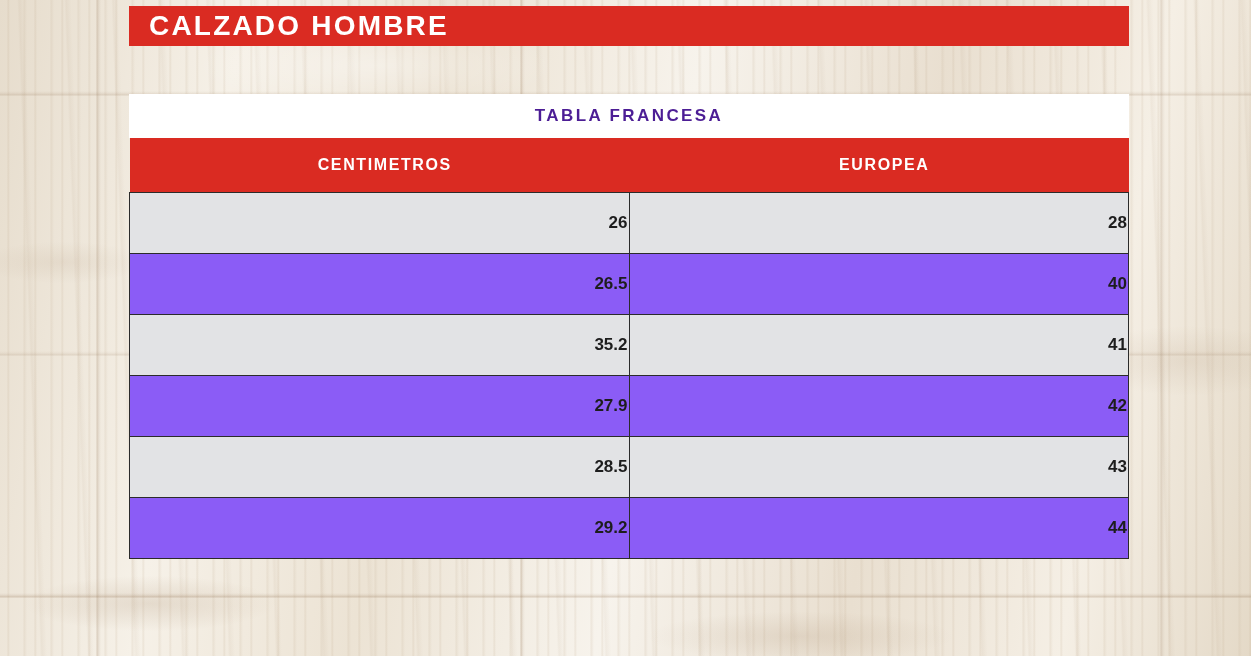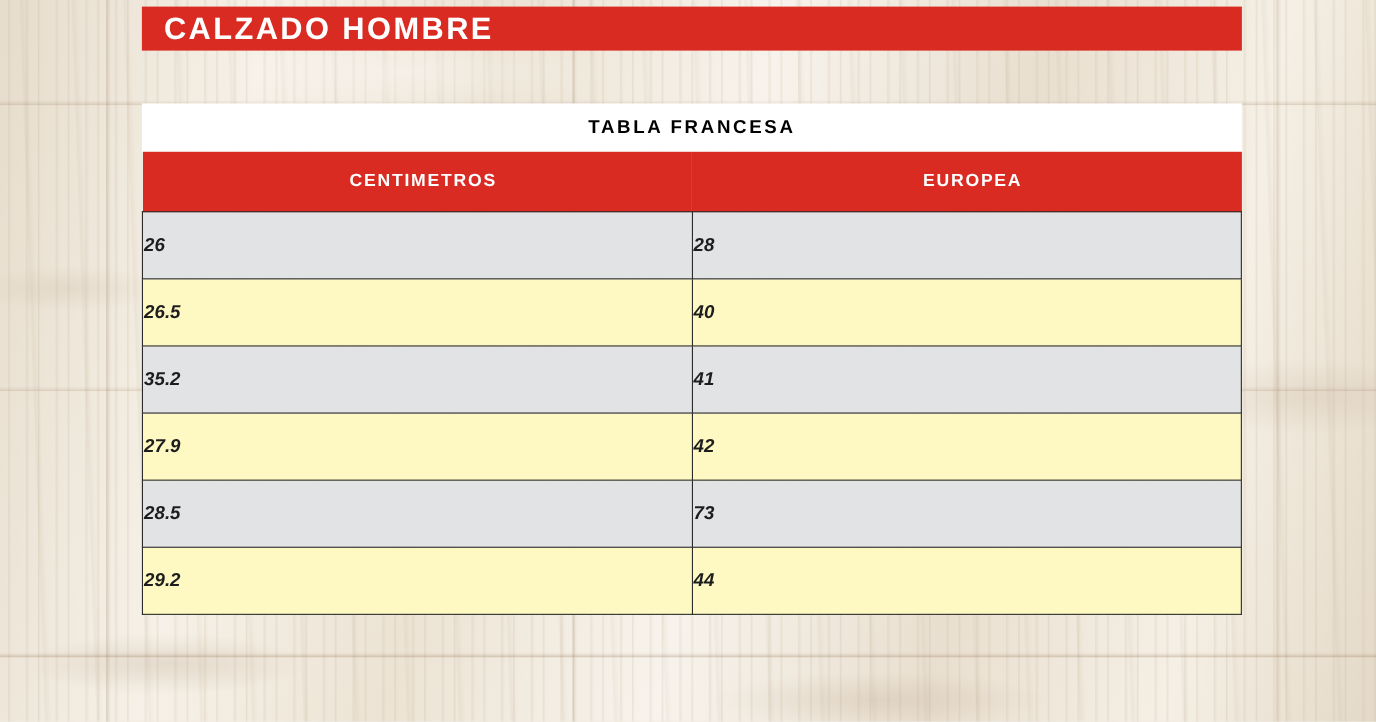--- a/index.html
+++ b/index.html
@@ -85,21 +85,21 @@
     width: 1000px;
   }
   .subtitle-row {
     background: #ffffff;
     height: 44px;
     display: flex;
     align-items: center;
     justify-content: center;
   }
   .subtitle-row .subtitle-text {
-    color: #000000;
+    color: #4c1d95;
     font-size: 17px;
     font-weight: bold;
     letter-spacing: 2.4px;
   }
 
   table.size-table {
     border-collapse: collapse;
     width: 1000px;
     table-layout: fixed;
   }
@@ -109,32 +109,31 @@
     height: 52px;
     font-size: 16px;
     font-weight: bold;
     letter-spacing: 1.6px;
     text-align: center;
     border: none;
     padding-left: 12px;
   }
   table.size-table td {
     height: 58px;
-    text-align: left;
+    text-align: right;
     font-size: 17px;
     font-weight: bold;
     color: #1d1d1d;
     border: 1px solid #2b2b2b;
-    font-style: italic;
   }
   table.size-table tr.row-odd td {
     background: #e2e3e5;
   }
   table.size-table tr.row-even td {
-    background: #fef9c3;
+    background: #8b5cf6;
   }
 </style>
 </head>
 <body>
 
 <div class="bg">
   <div class="bg-stains"></div>
 </div>
 
 <div class="title-bar">
@@ -166,21 +165,21 @@
       <tr class="row-odd">
         <td>35.2</td>
         <td>41</td>
       </tr>
       <tr class="row-even">
         <td>27.9</td>
         <td>42</td>
       </tr>
       <tr class="row-odd">
         <td>28.5</td>
-        <td>73</td>
+        <td>43</td>
       </tr>
       <tr class="row-even">
         <td>29.2</td>
         <td>44</td>
       </tr>
     </tbody>
   </table>
 </div>
 
 </body></html>

